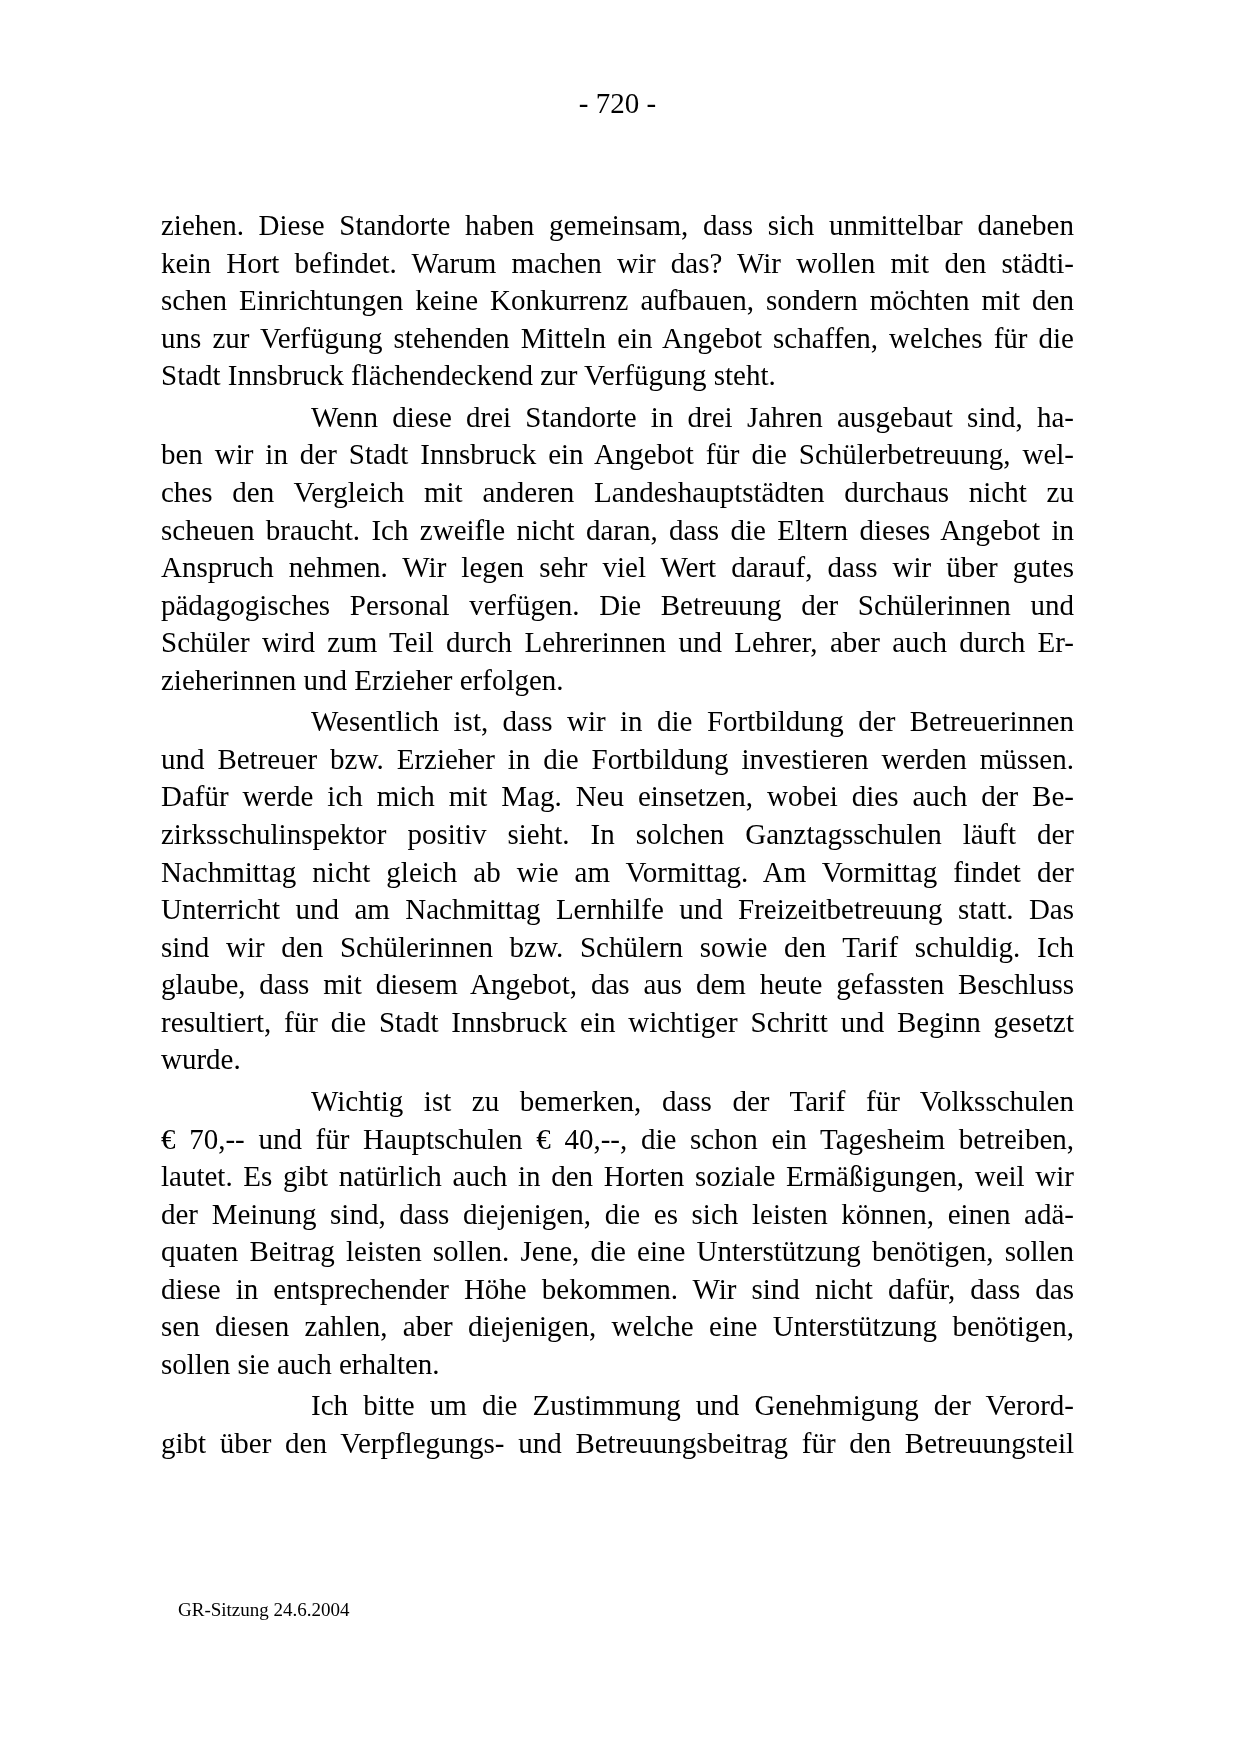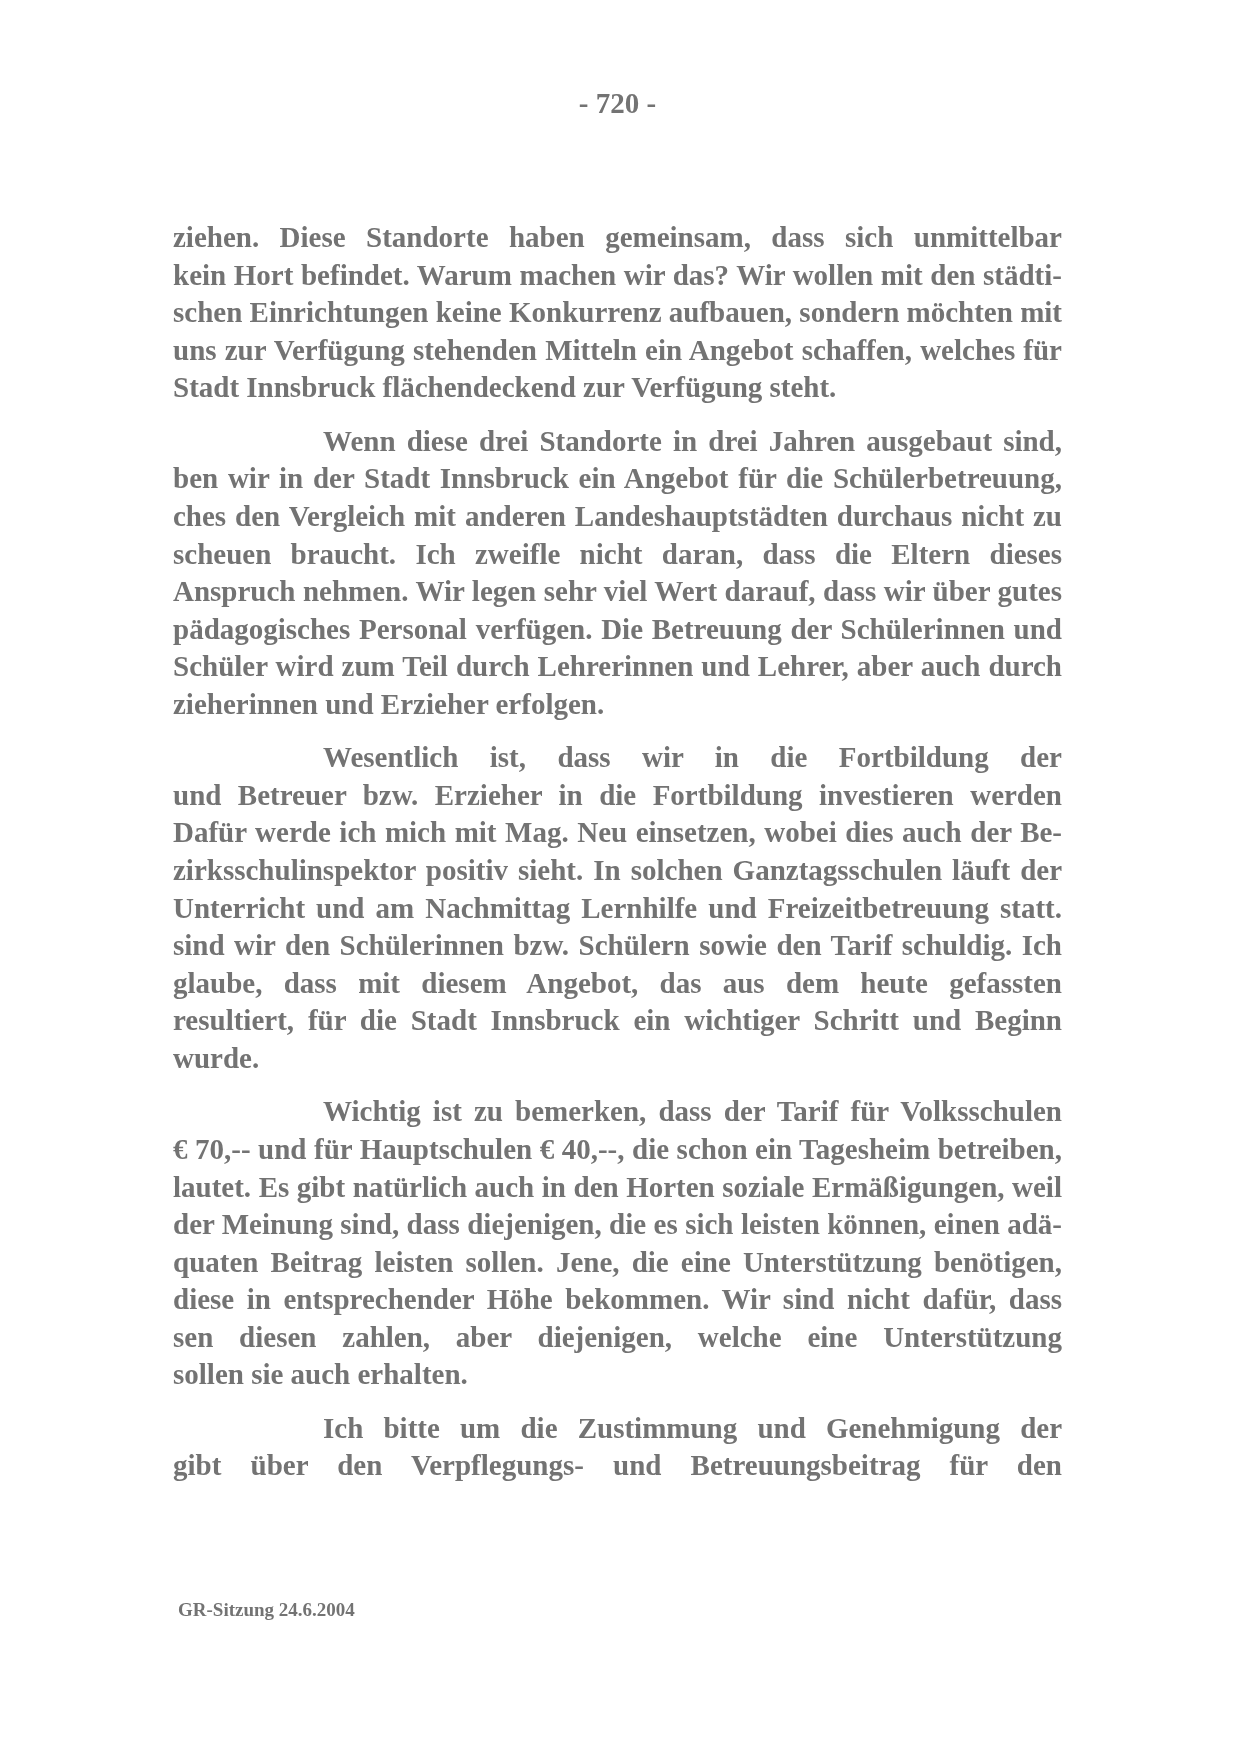--- a/index.html
+++ b/index.html
@@ -5,45 +5,44 @@
   html, body {
     margin: 0;
     padding: 0;
     background: #ffffff;
   }
   .page {
     position: relative;
     width: 1156px;
     height: 1755px;
     background: #ffffff;
-    color: #737373;
+    color: #000000;
     font-family: "Liberation Serif", "DejaVu Serif", serif;
     overflow: hidden;
-    font-weight: bold;
   }
   .page-number {
     position: absolute;
     left: 157px;
     top: 85px;
     width: 921px;
     font-size: 29px;
     line-height: 37.57px;
     text-align: center;
     white-space: pre;
   }
   .text-body {
     position: absolute;
     left: 157px;
     top: 203px;
     width: 921px;
     font-size: 29px;
     line-height: 37.57px;
   }
   .paragraph {
-    margin: 16px;
+    margin: 4px;
     padding: 0;
   }
   .line {
     height: 37.57px;
     overflow: hidden;
     text-align: justify;
     text-align-last: justify;
   }
   .line.ind {
     padding-left: 150px;
@@ -83,20 +82,21 @@
         <div class="line">Anspruch nehmen. Wir legen sehr viel Wert darauf, dass wir über gutes</div>
         <div class="line">pädagogisches Personal verfügen. Die Betreuung der Schülerinnen und</div>
         <div class="line">Schüler wird zum Teil durch Lehrerinnen und Lehrer, aber auch durch Er-</div>
         <div class="line noj">zieherinnen und Erzieher erfolgen.</div>
       </div>
       <div class="paragraph">
         <div class="line ind">Wesentlich ist, dass wir in die Fortbildung der Betreuerinnen</div>
         <div class="line">und Betreuer bzw. Erzieher in die Fortbildung investieren werden müssen.</div>
         <div class="line">Dafür werde ich mich mit Mag. Neu einsetzen, wobei dies auch der Be-</div>
         <div class="line">zirksschulinspektor positiv sieht. In solchen Ganztagsschulen läuft der</div>
+        <div class="line">Nachmittag nicht gleich ab wie am Vormittag. Am Vormittag findet der</div>
         <div class="line">Unterricht und am Nachmittag Lernhilfe und Freizeitbetreuung statt. Das</div>
         <div class="line">sind wir den Schülerinnen bzw. Schülern sowie den Tarif schuldig. Ich</div>
         <div class="line">glaube, dass mit diesem Angebot, das aus dem heute gefassten Beschluss</div>
         <div class="line">resultiert, für die Stadt Innsbruck ein wichtiger Schritt und Beginn gesetzt</div>
         <div class="line noj">wurde.</div>
       </div>
       <div class="paragraph">
         <div class="line ind">Wichtig ist zu bemerken, dass der Tarif für Volksschulen</div>
         <div class="line">€ 70,-- und für Hauptschulen € 40,--, die schon ein Tagesheim betreiben,</div>
         <div class="line">lautet. Es gibt natürlich auch in den Horten soziale Ermäßigungen, weil wir</div>

